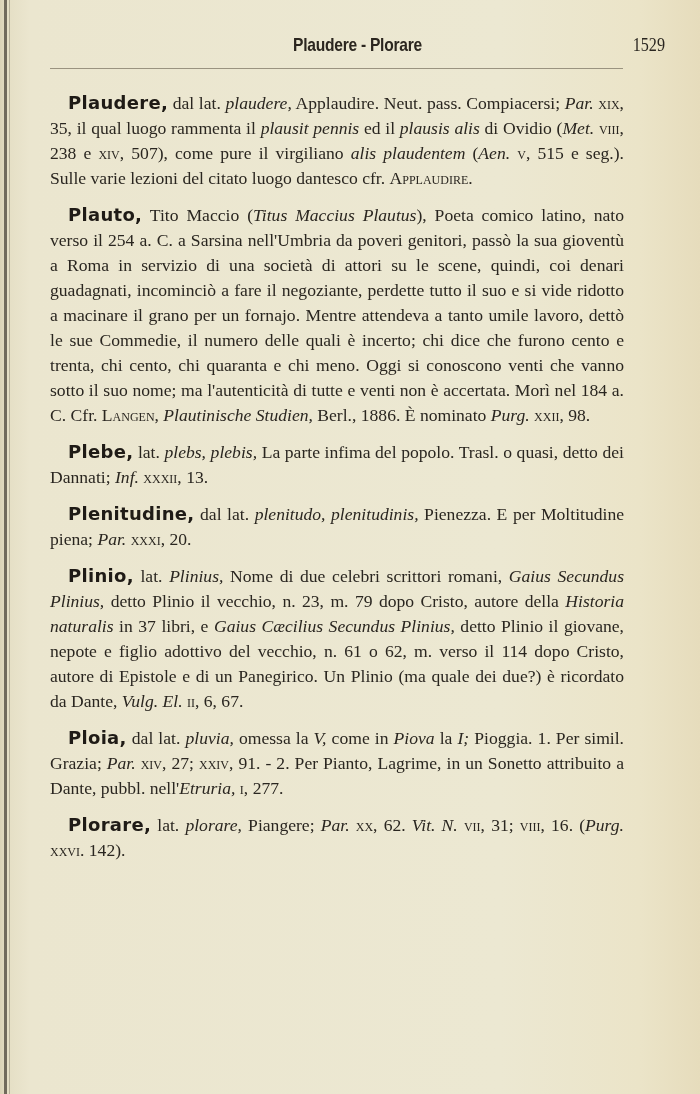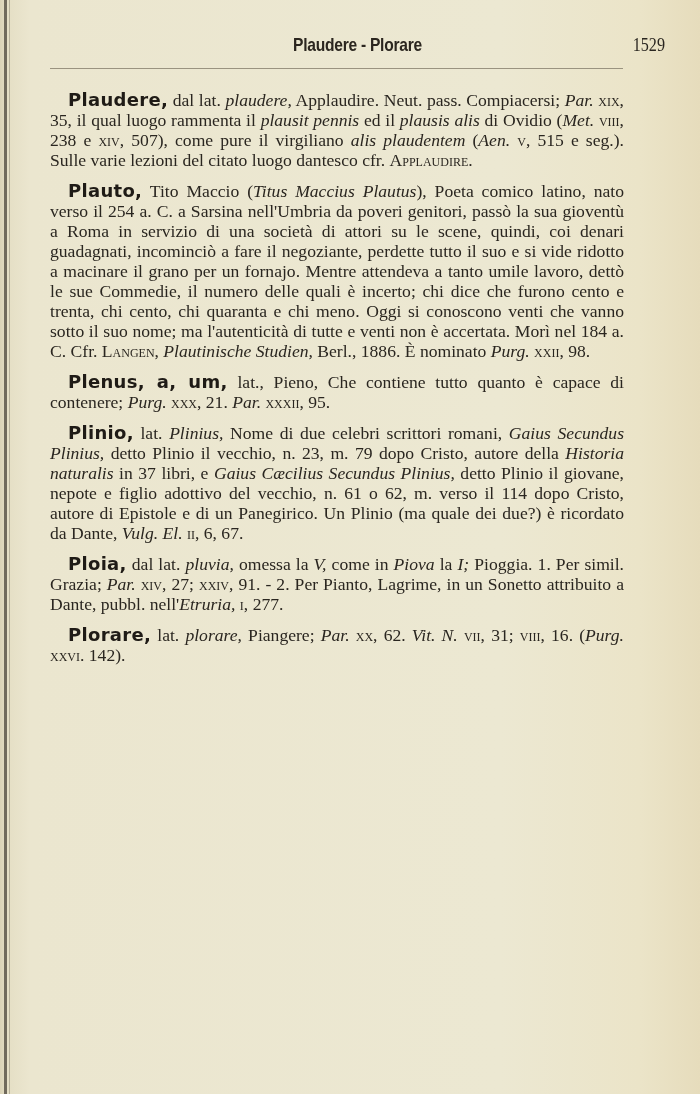--- a/index.html
+++ b/index.html
@@ -31,21 +31,21 @@
       position: absolute; right: 0; top: 0;
       font-family: "Liberation Serif", serif; font-size: 19px;
       transform: scaleX(0.85); transform-origin: right;
     }
     .rule {
       position: absolute; left: 50px; top: 68px; width: 573px; height: 1px;
       background: #9a9380;
     }
     .content {
       position: absolute; left: 50px; top: 90px; width: 574px;
-      font-size: 17.6px; line-height: 20px;
+      font-size: 17.6px; line-height: 25px;
       text-align: justify;
     }
     .entry { margin: 0 0 11px 0; text-indent: 18px; }
     .hw {
       font-family: "DejaVu Sans", sans-serif; font-weight: bold;
       font-size: 18px; letter-spacing: 0.3px; color: #1f1b16;
     }
     .it { font-style: italic; }
     .sc { font-variant: small-caps; }
   </style>
@@ -57,17 +57,18 @@
 
 <div class="header">
   <div class="running-head">Plaudere - Plorare</div>
   <div class="page-number">1529</div>
 </div>
 <div class="rule"></div>
 
 <div class="content">
   <p class="entry"><span class="hw">Plaudere,</span><span class="body"><span> dal lat. </span><span class="it">plaudere,</span><span> Applaudire. Neut. pass. Compiacersi; </span><span class="it">Par.</span><span class="sc"> xix</span><span>, 35, il qual luogo rammenta il </span><span class="it">plausit pennis</span><span> ed il </span><span class="it">plausis alis</span><span> di Ovidio (</span><span class="it">Met.</span><span class="sc"> viii</span><span>, 238 e </span><span class="sc">xiv</span><span>, 507), come pure il virgiliano </span><span class="it">alis plaudentem</span><span> (</span><span class="it">Aen.</span><span class="sc"> v</span><span>, 515 e seg.). Sulle varie lezioni del citato luogo dantesco cfr. </span><span class="sc">Applaudire</span><span>.</span></span></p>
   <p class="entry"><span class="hw">Plauto,</span><span class="body"><span> Tito Maccio (</span><span class="it">Titus Maccius Plautus</span><span>), Poeta comico latino, nato verso il 254 a. C. a Sarsina nell'Umbria da poveri genitori, passò la sua gioventù a Roma in servizio di una società di attori su le scene, quindi, coi denari guadagnati, incominciò a fare il negoziante, perdette tutto il suo e si vide ridotto a macinare il grano per un fornajo. Mentre attendeva a tanto umile lavoro, dettò le sue Commedie, il numero delle quali è incerto; chi dice che furono cento e trenta, chi cento, chi quaranta e chi meno. Oggi si conoscono venti che vanno sotto il suo nome; ma l'autenticità di tutte e venti non è accertata. Morì nel 184 a. C. Cfr. </span><span class="sc">Langen</span><span>, </span><span class="it">Plautinische Studien,</span><span> Berl., 1886. È nominato </span><span class="it">Purg.</span><span class="sc"> xxii</span><span>, 98.</span></span></p>
-  <p class="entry"><span class="hw">Plenus, a, um,</span><span class="body"><span> lat., Pieno, Che contiene tutto quanto è capace di contenere; </span><span class="it">Purg.</span><span class="sc"> xxx</span><span>, 21. </span><span class="it">Par.</span><span class="sc"> xxxii</span><span>, 95.</span></span></p>
+  <p class="entry"><span class="hw">Plebe,</span><span class="body"><span> lat. </span><span class="it">plebs, plebis,</span><span> La parte infima del popolo. Trasl. o quasi, detto dei Dannati; </span><span class="it">Inf.</span><span class="sc"> xxxii</span><span>, 13.</span></span></p>
+  <p class="entry"><span class="hw">Plenitudine,</span><span class="body"><span> dal lat. </span><span class="it">plenitudo, plenitudinis,</span><span> Pienezza. E per Moltitudine piena; </span><span class="it">Par.</span><span class="sc"> xxxi</span><span>, 20.</span></span></p>
   <p class="entry"><span class="hw">Plinio,</span><span class="body"><span> lat. </span><span class="it">Plinius,</span><span> Nome di due celebri scrittori romani, </span><span class="it">Gaius Secundus Plinius,</span><span> detto Plinio il vecchio, n. 23, m. 79 dopo Cristo, autore della </span><span class="it">Historia naturalis</span><span> in 37 libri, e </span><span class="it">Gaius Cæcilius Secundus Plinius,</span><span> detto Plinio il giovane, nepote e figlio adottivo del vecchio, n. 61 o 62, m. verso il 114 dopo Cristo, autore di Epistole e di un Panegirico. Un Plinio (ma quale dei due?) è ricordato da Dante, </span><span class="it">Vulg. El.</span><span class="sc"> ii</span><span>, 6, 67.</span></span></p>
   <p class="entry"><span class="hw">Ploia,</span><span class="body"><span> dal lat. </span><span class="it">pluvia,</span><span> omessa la </span><span class="it">V,</span><span> come in </span><span class="it">Piova</span><span> la </span><span class="it">I;</span><span> Pioggia. 1. Per simil. Grazia; </span><span class="it">Par.</span><span class="sc"> xiv</span><span>, 27; </span><span class="sc">xxiv</span><span>, 91. - 2. Per Pianto, Lagrime, in un Sonetto attribuito a Dante, pubbl. nell'</span><span class="it">Etruria,</span><span class="sc"> i</span><span>, 277.</span></span></p>
   <p class="entry"><span class="hw">Plorare,</span><span class="body"><span> lat. </span><span class="it">plorare,</span><span> Piangere; </span><span class="it">Par.</span><span class="sc"> xx</span><span>, 62. </span><span class="it">Vit. N.</span><span class="sc"> vii</span><span>, 31; </span><span class="sc">viii</span><span>, 16. (</span><span class="it">Purg.</span><span class="sc"> xxvi</span><span>. 142).</span></span></p>
 </div>
 
 </body></html>

